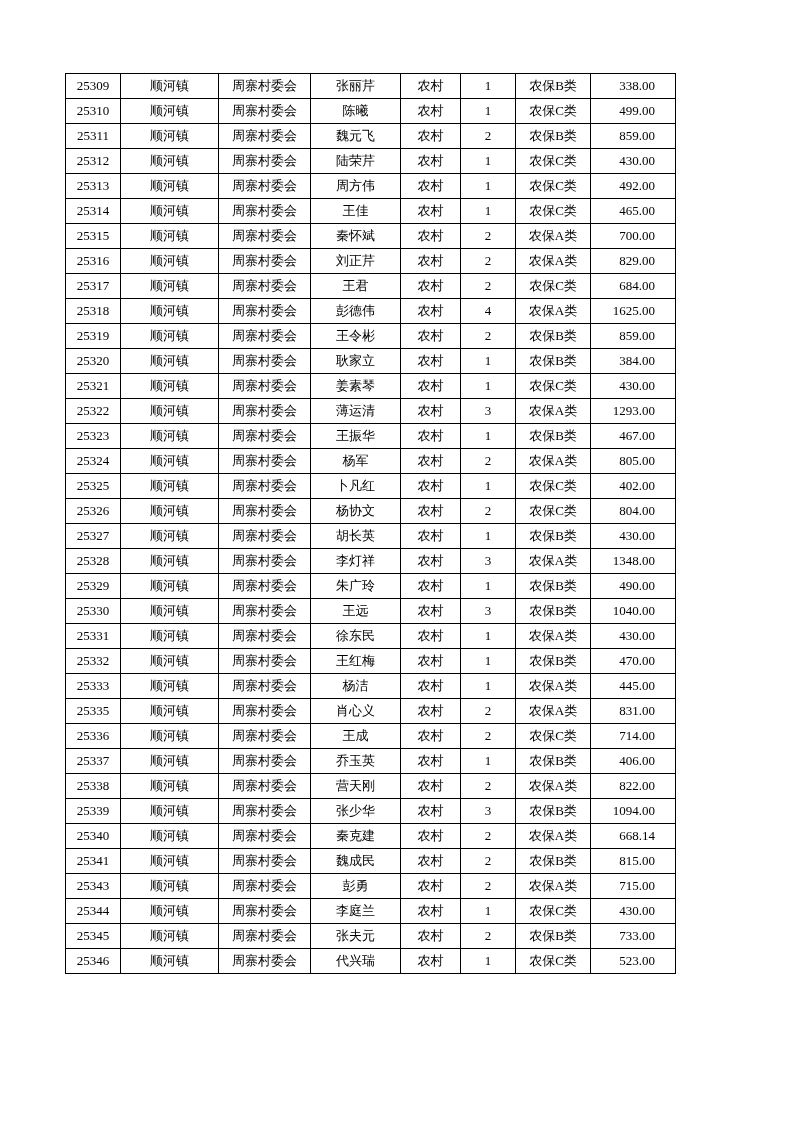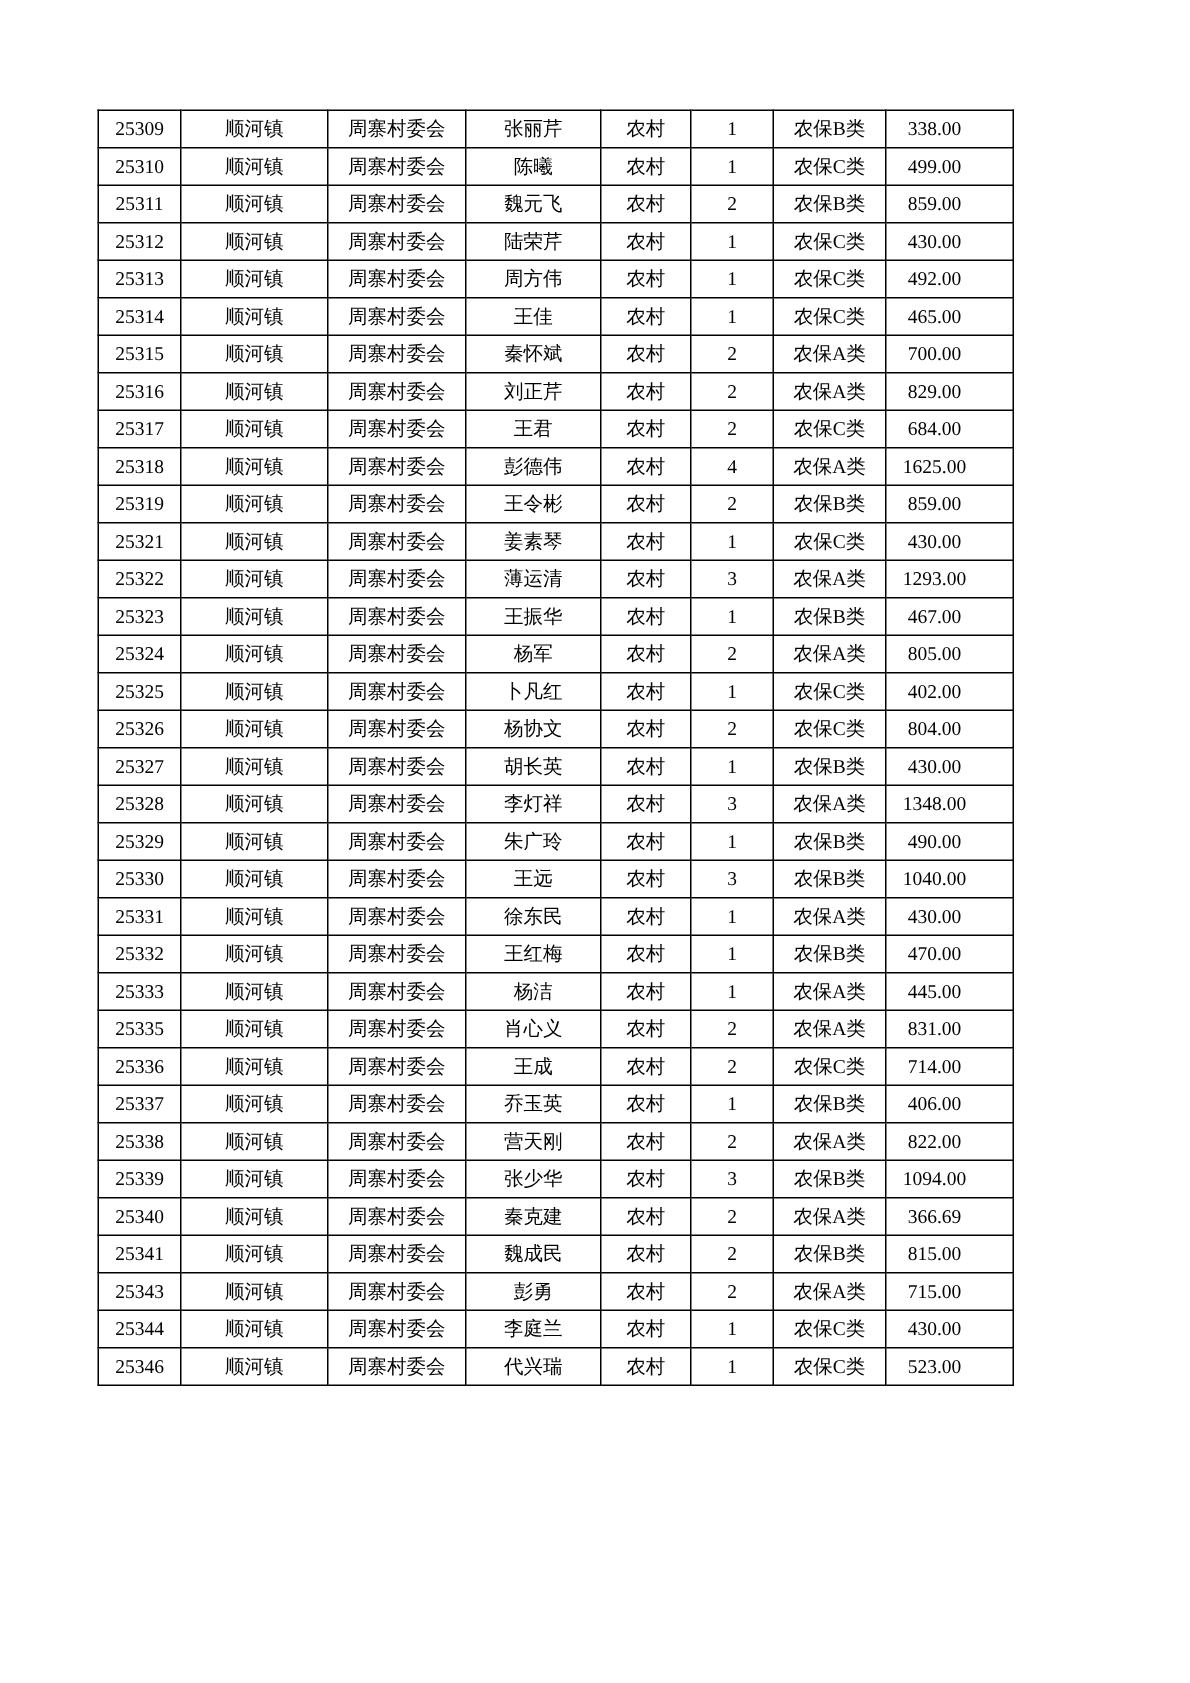--- a/index.html
+++ b/index.html
@@ -28,20 +28,21 @@
     padding: 0;
     font-family: "Liberation Serif", "DejaVu Serif", serif;
     font-size: 13px;
     color: #000000;
     text-align: center;
     vertical-align: middle;
     white-space: nowrap;
     overflow: hidden;
   }
   table.benefits td.amount {
+    text-align: right;
     padding-right: 20px;
   }
 </style>
 </head>
 <body>
 
 <div class="page">
   <table class="benefits">
     <colgroup>
       <col style="width:55px">
@@ -158,20 +159,30 @@
           <td>25319</td>
           <td>顺河镇</td>
           <td>周寨村委会</td>
           <td>王令彬</td>
           <td>农村</td>
           <td>2</td>
           <td>农保B类</td>
           <td class="amount">859.00</td>
         </tr>
         <tr>
+          <td>25320</td>
+          <td>顺河镇</td>
+          <td>周寨村委会</td>
+          <td>耿家立</td>
+          <td>农村</td>
+          <td>1</td>
+          <td>农保B类</td>
+          <td class="amount">384.00</td>
+        </tr>
+        <tr>
           <td>25321</td>
           <td>顺河镇</td>
           <td>周寨村委会</td>
           <td>姜素琴</td>
           <td>农村</td>
           <td>1</td>
           <td>农保C类</td>
           <td class="amount">430.00</td>
         </tr>
         <tr>
@@ -345,21 +356,21 @@
           <td class="amount">1094.00</td>
         </tr>
         <tr>
           <td>25340</td>
           <td>顺河镇</td>
           <td>周寨村委会</td>
           <td>秦克建</td>
           <td>农村</td>
           <td>2</td>
           <td>农保A类</td>
-          <td class="amount">366.69</td>
+          <td class="amount">668.14</td>
         </tr>
         <tr>
           <td>25341</td>
           <td>顺河镇</td>
           <td>周寨村委会</td>
           <td>魏成民</td>
           <td>农村</td>
           <td>2</td>
           <td>农保B类</td>
           <td class="amount">815.00</td>
@@ -376,20 +387,30 @@
         </tr>
         <tr>
           <td>25344</td>
           <td>顺河镇</td>
           <td>周寨村委会</td>
           <td>李庭兰</td>
           <td>农村</td>
           <td>1</td>
           <td>农保C类</td>
           <td class="amount">430.00</td>
+        </tr>
+        <tr>
+          <td>25345</td>
+          <td>顺河镇</td>
+          <td>周寨村委会</td>
+          <td>张夫元</td>
+          <td>农村</td>
+          <td>2</td>
+          <td>农保B类</td>
+          <td class="amount">733.00</td>
         </tr>
         <tr>
           <td>25346</td>
           <td>顺河镇</td>
           <td>周寨村委会</td>
           <td>代兴瑞</td>
           <td>农村</td>
           <td>1</td>
           <td>农保C类</td>
           <td class="amount">523.00</td>

